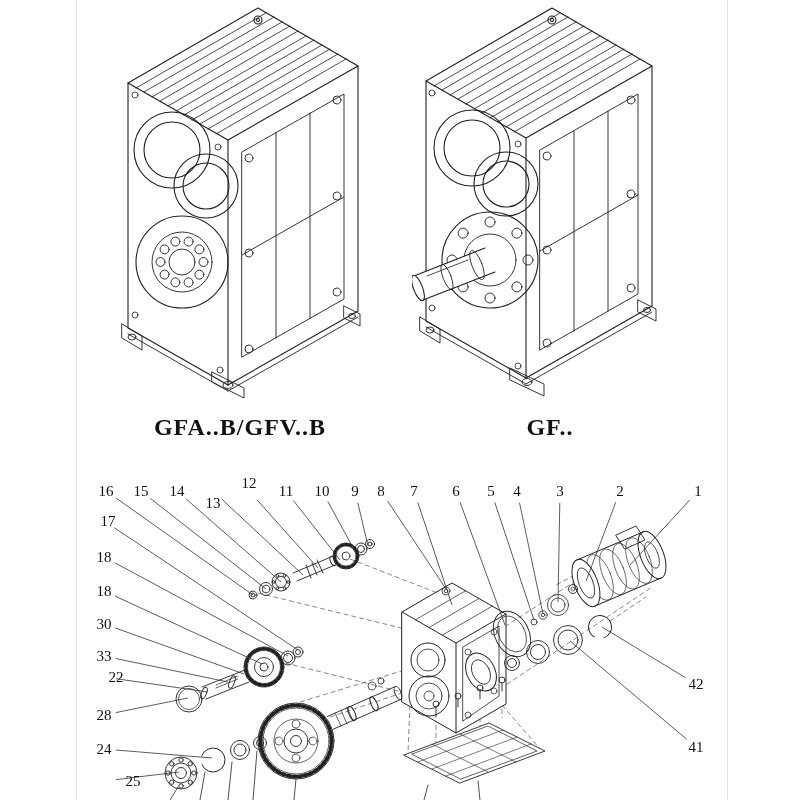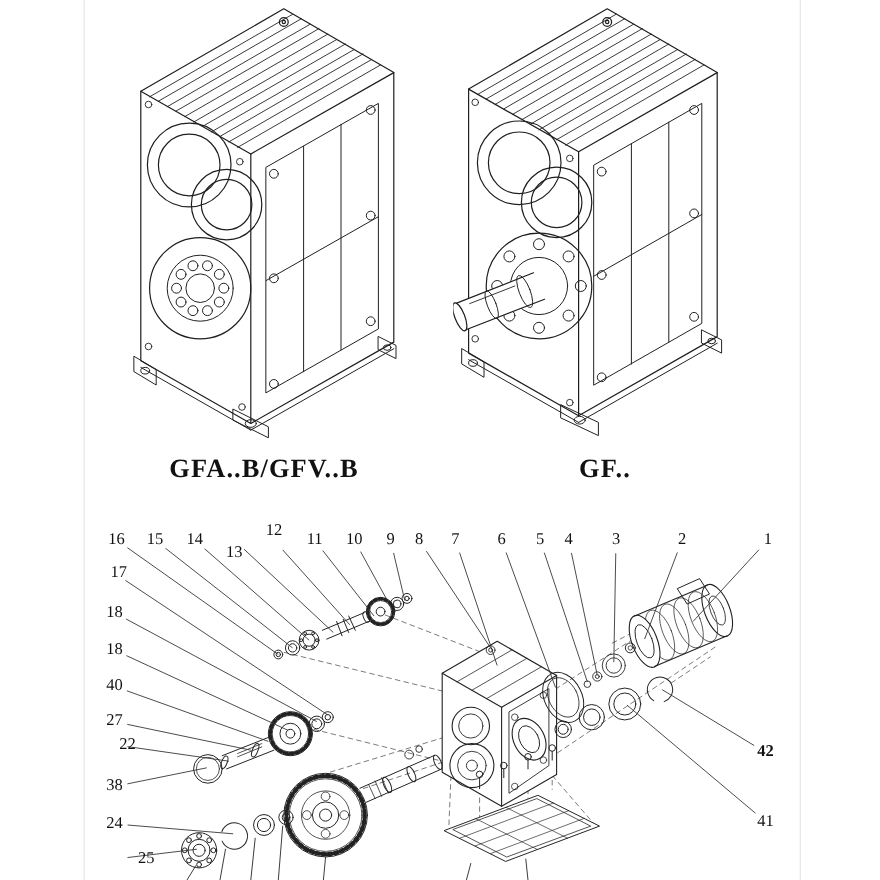--- a/index.html
+++ b/index.html
@@ -433,21 +433,21 @@
     <span class="callout" style="left: 414px; top: 491px;">7</span>
     <span class="callout" style="left: 456px; top: 491px;">6</span>
     <span class="callout" style="left: 491px; top: 491px;">5</span>
     <span class="callout" style="left: 517px; top: 491px;">4</span>
     <span class="callout" style="left: 560px; top: 491px;">3</span>
     <span class="callout" style="left: 620px; top: 491px;">2</span>
     <span class="callout" style="left: 698px; top: 491px;">1</span>
     <span class="callout" style="left: 108px; top: 521px;">17</span>
     <span class="callout" style="left: 104px; top: 557px; text-align: center;">18</span>
     <span class="callout" style="left: 104px; top: 591px;">18</span>
-    <span class="callout" style="left: 104px; top: 624px;">40</span>
-    <span class="callout" style="left: 104px; top: 656px;">27</span>
+    <span class="callout" style="left: 104px; top: 624px;">30</span>
+    <span class="callout" style="left: 104px; top: 656px;">33</span>
     <span class="callout" style="left: 116px; top: 677px; text-align: center;">22</span>
-    <span class="callout" style="left: 104px; top: 715px;">38</span>
+    <span class="callout" style="left: 104px; top: 715px;">28</span>
     <span class="callout" style="left: 104px; top: 749px;">24</span>
     <span class="callout" style="left: 104px; top: 781px; margin-left: 29px;">25</span>
-    <span class="callout" style="left: 696px; top: 684px; font-weight: bold;">42</span>
+    <span class="callout" style="left: 696px; top: 684px;">42</span>
     <span class="callout" style="left: 696px; top: 747px;">41</span>
   </div>
 
 </body></html>

